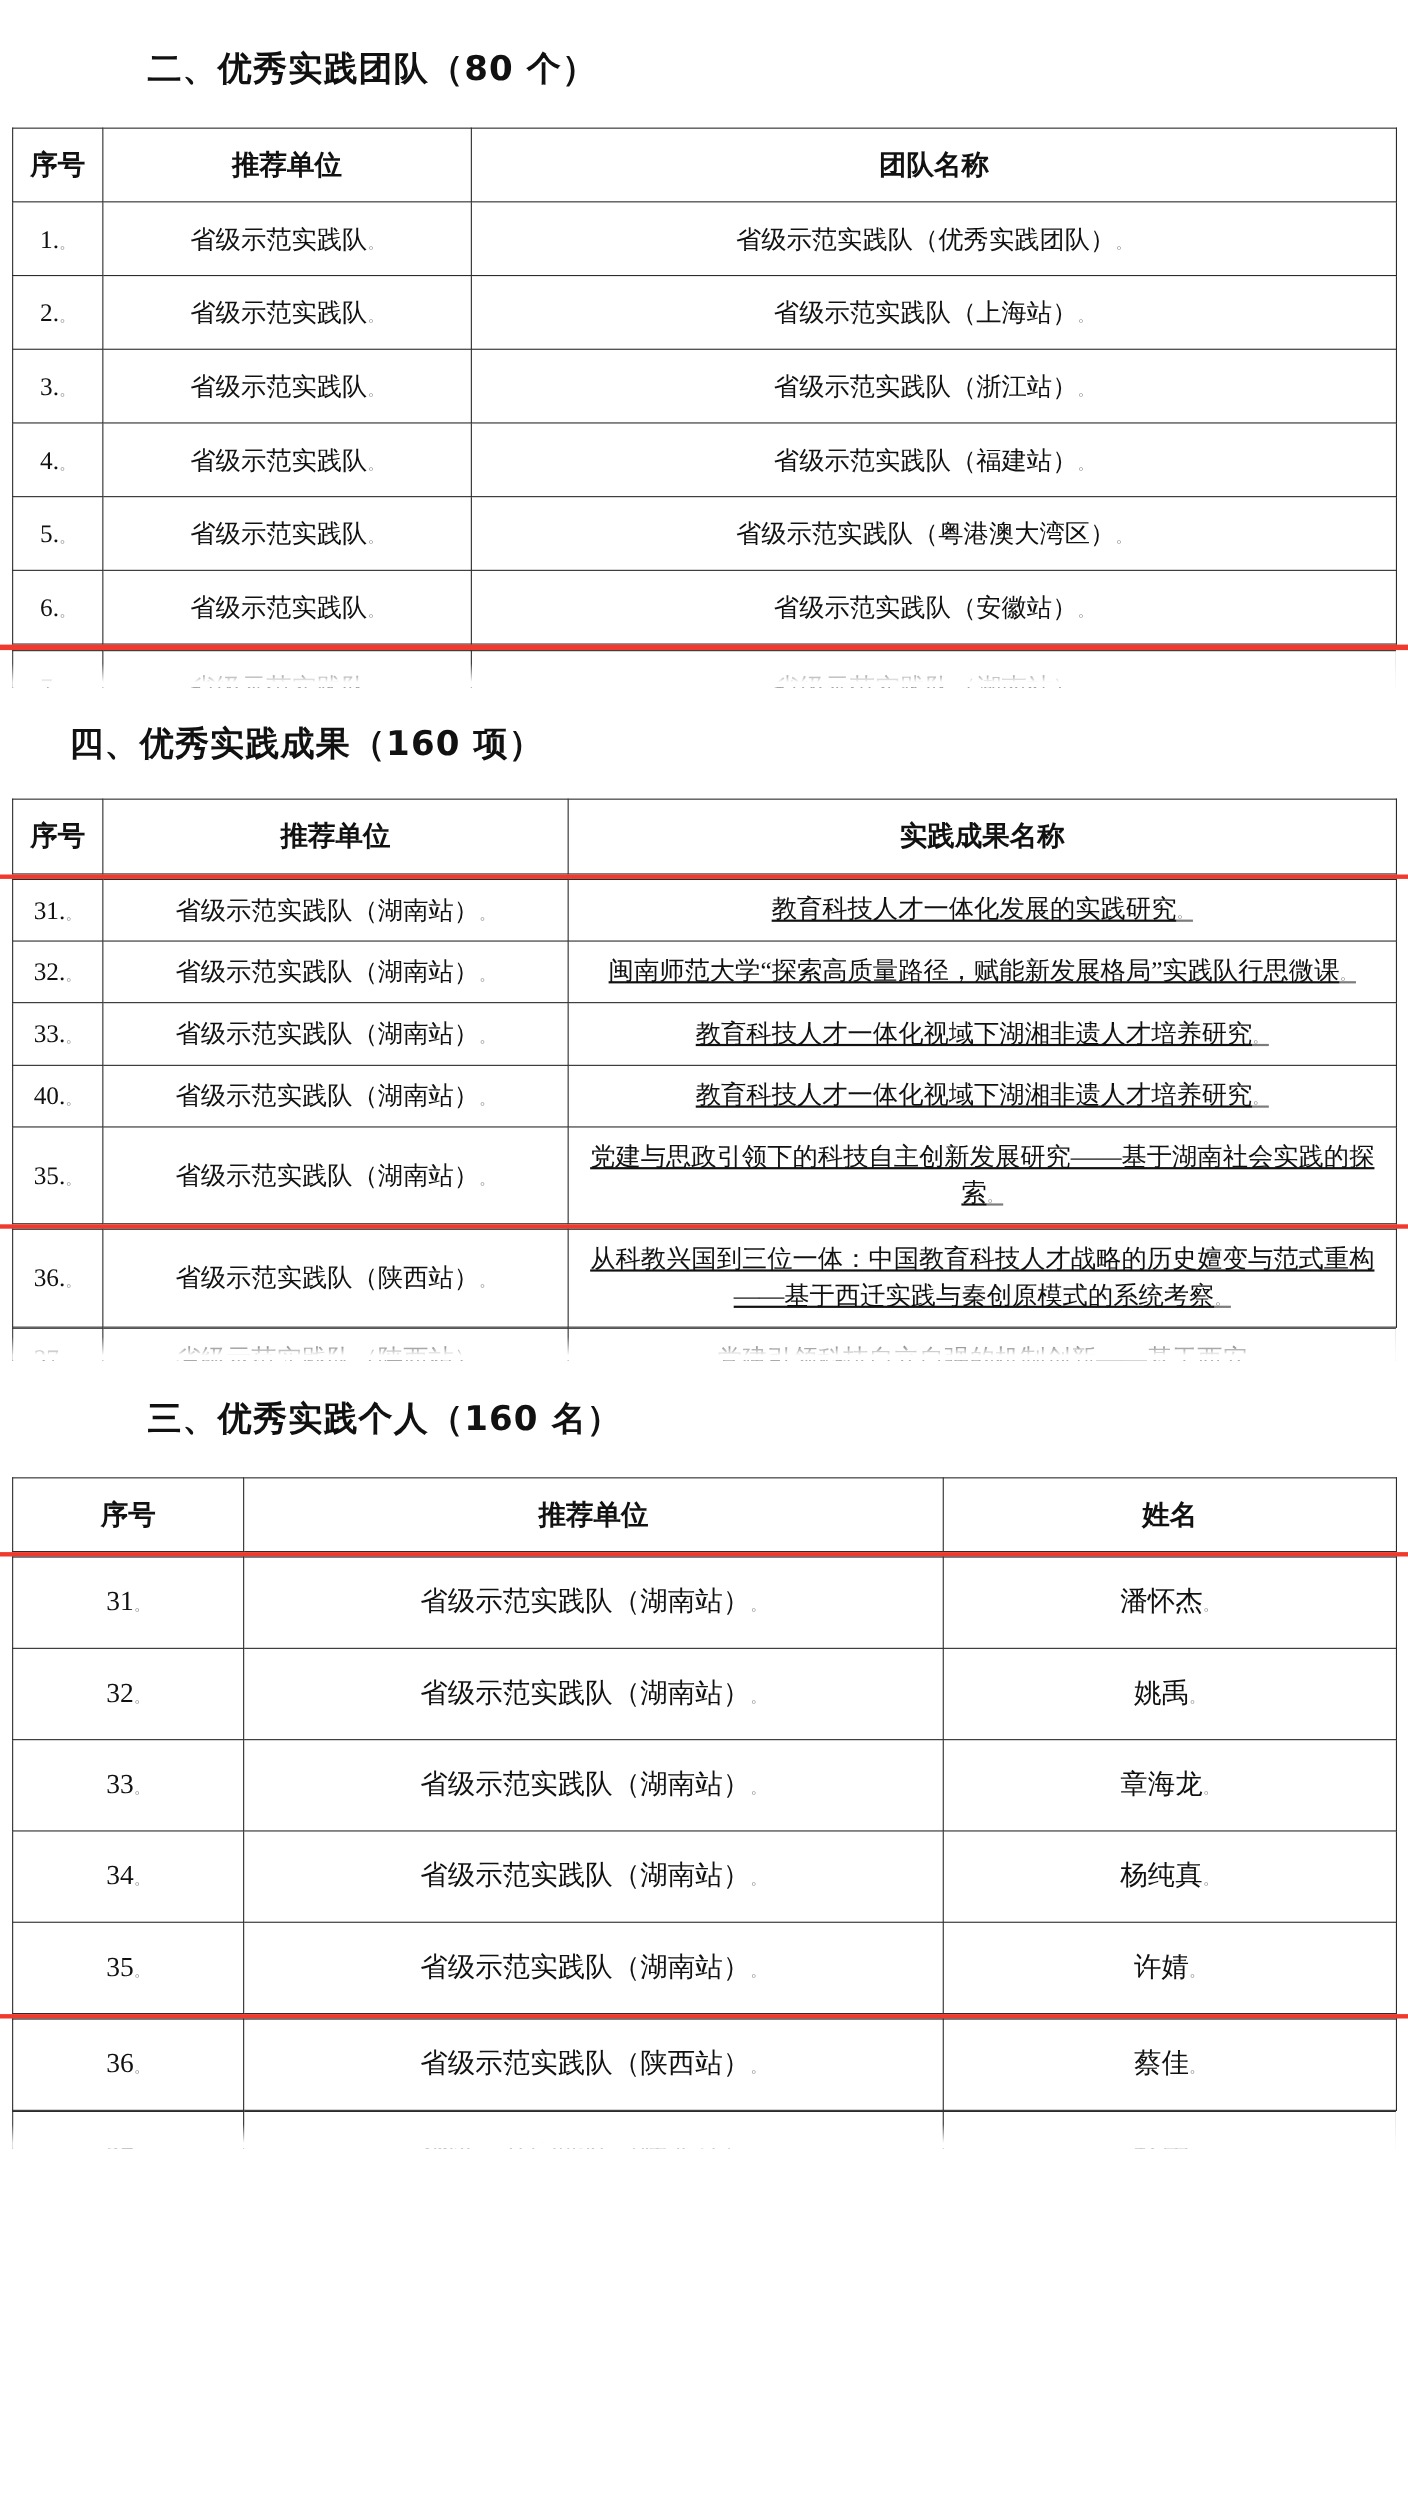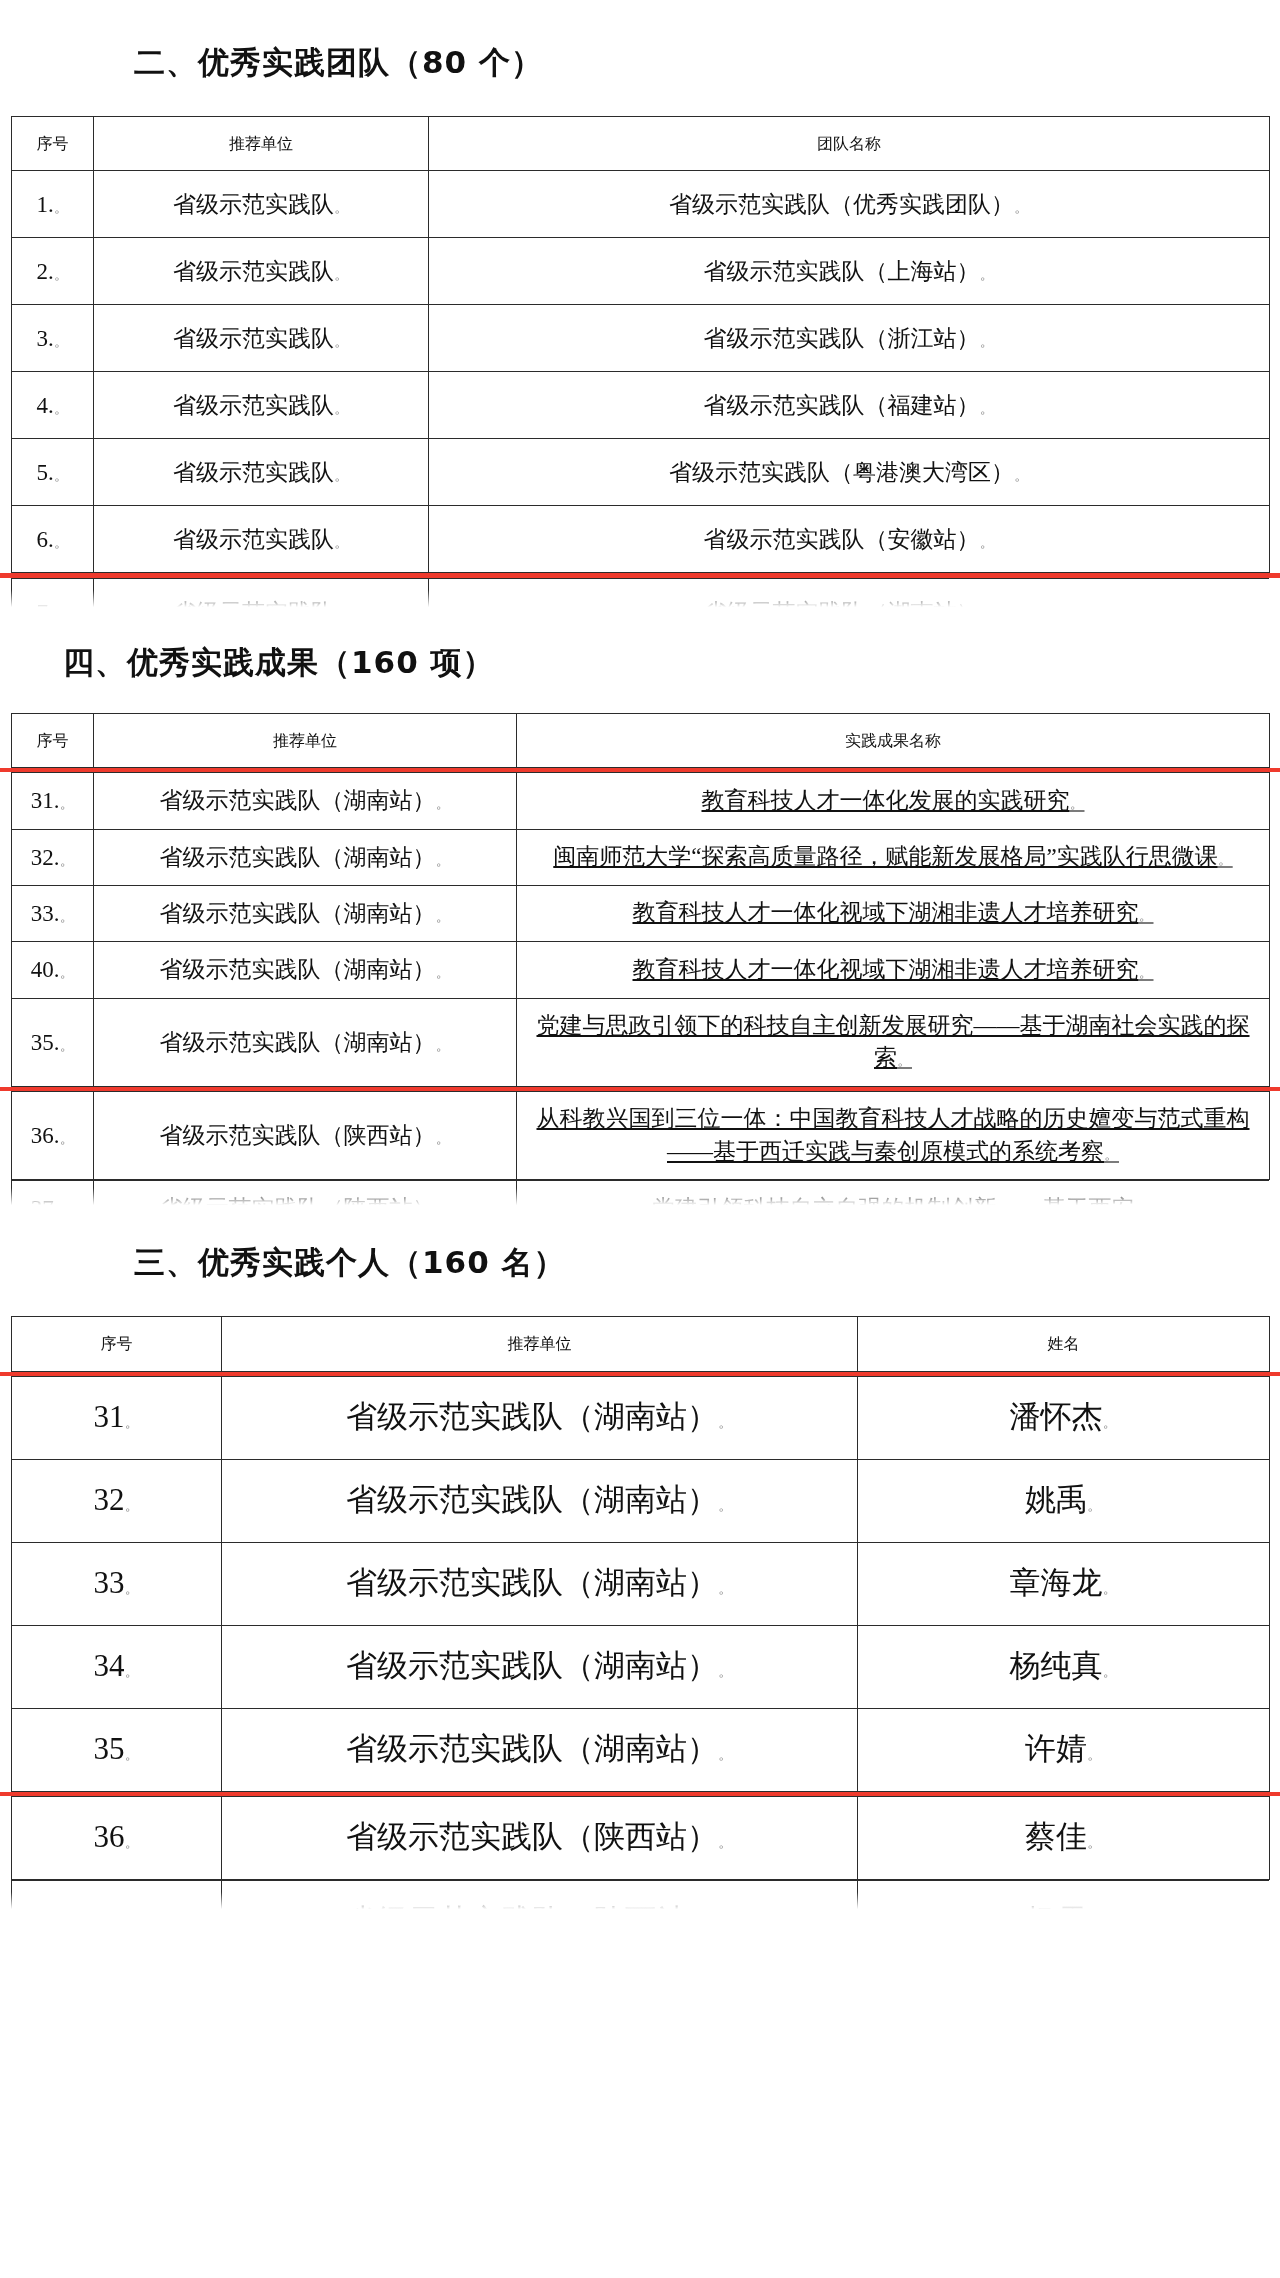--- a/index.html
+++ b/index.html
@@ -44,22 +44,22 @@
   }
   table.doc-table td, table.doc-table th {
     border: 1px solid #2b2b2b;
     text-align: center;
     vertical-align: middle;
     padding: 11px 6px;
     font-weight: normal;
   }
   table.doc-table th {
     font-family: "DejaVu Sans", "Liberation Sans", sans-serif;
-    font-weight: normal;
-    font-size: 16px;
+    font-weight: bold;
+    font-size: 25px;
     padding: 15px 6px;
   }
 
   
   .t-teams { width: 1258px; margin: 0 11px; }
   .t-teams col.c1 { width: 82px; }
   .t-teams col.c2 { width: 335px; }
   .t-teams col.c3 { width: 841px; }
   .t-teams td { height: 44px; }
 
@@ -69,21 +69,21 @@
   .t-results col.c2 { width: 423px; }
   .t-results col.c3 { width: 753px; }
   .t-results td { padding: 9px 8px; }
   .t-results .cell-multiline { line-height: 1.42; text-decoration: underline; }
 
   
   .t-person { width: 1258px; margin: 0 11px; }
   .t-person col.c1 { width: 210px; }
   .t-person col.c2 { width: 636px; }
   .t-person col.c3 { width: 412px; }
-  .t-person td { height: 60px; font-size: 31px; margin-top: 48px; }
+  .t-person td { height: 60px; font-size: 25px; margin-top: 48px; }
   .t-person th { font-size: 25px; padding: 18px 6px; }
 
   
   .cut-wrap {
     position: relative;
     height: 34px;
     overflow: hidden;
     margin: 0 11px;
   }
   .cut-wrap table { margin: 0; width: 1258px; }

